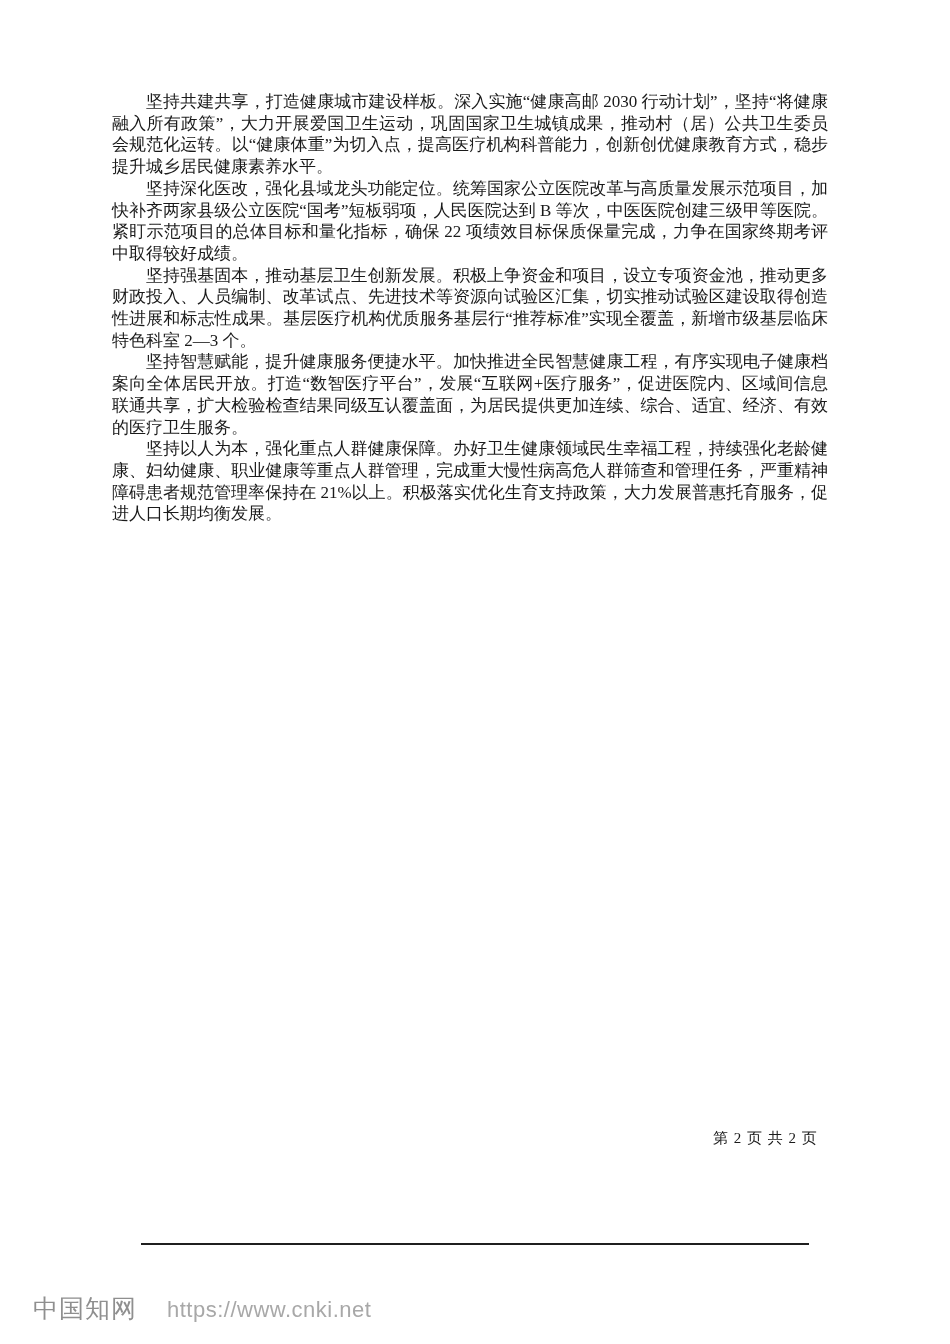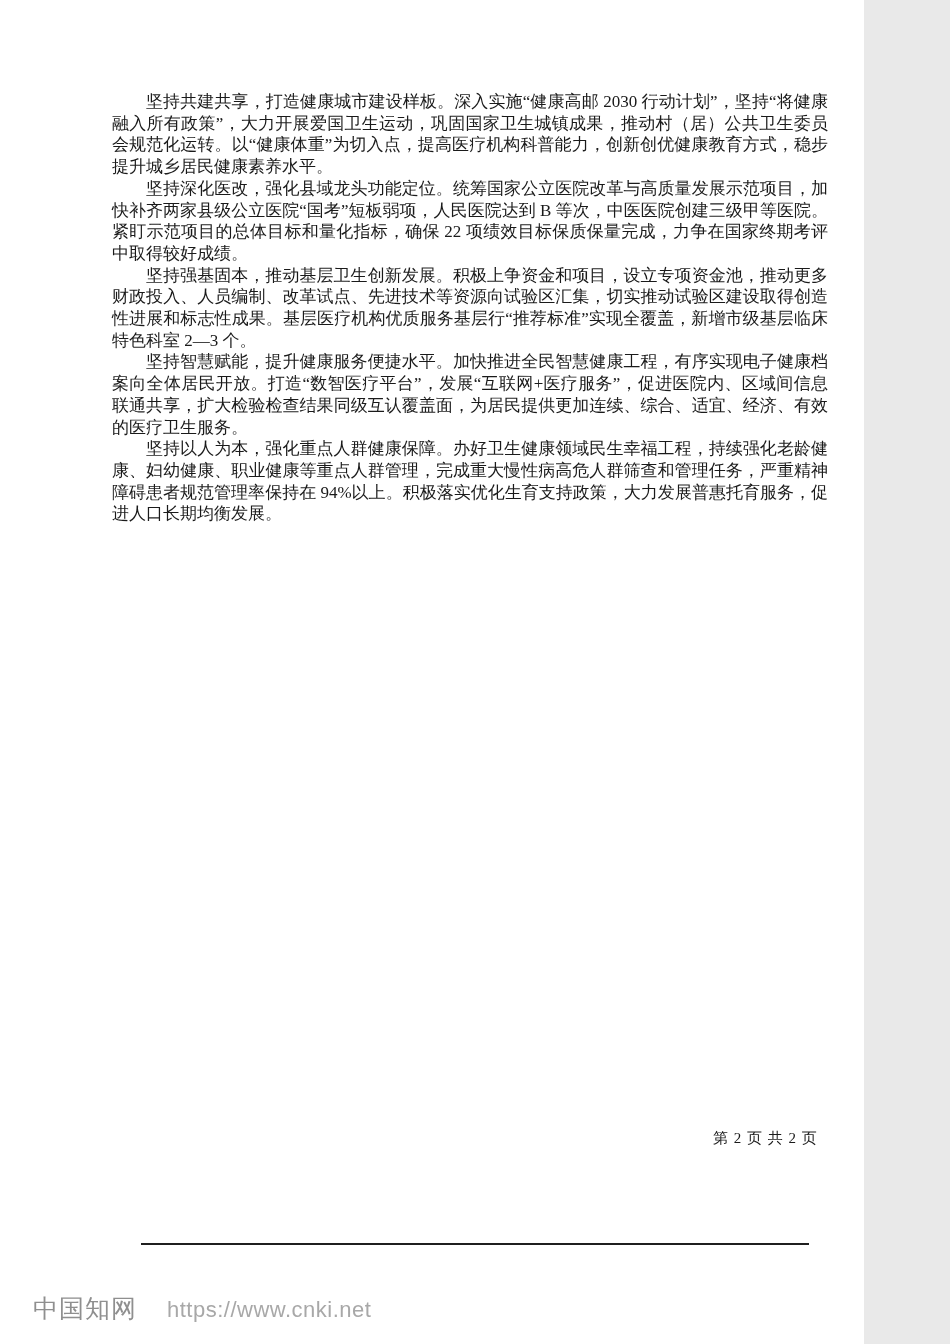--- a/index.html
+++ b/index.html
@@ -5,21 +5,21 @@
   :root{
     --bg:#ffffff;
     --text:#1a1a1a;
     --divider:#1f1f1f;
     --wm-name:#8f8f8f;
     --wm-url:#a8a8a8;
   }
   html,body{margin:0;padding:0;background:#e9e9e9;}
   .page{
     position:relative;
-    width:864px;
+    width:950px;
     height:1344px;
     background:var(--bg);
     overflow:hidden;
     font-family:"Liberation Serif","DejaVu Serif",serif;
   }
   .doc-body{
     position:absolute;
     left:112px;
     top:91px;
     width:716px;
@@ -75,21 +75,21 @@
 </head>
 <body>
 
 <div class="page">
 
   <main class="doc-body">
     <p class="para">坚持共建共享，打造健康城市建设样板。深入实施“健康高邮 2030 行动计划”，坚持“将健康融入所有政策”，大力开展爱国卫生运动，巩固国家卫生城镇成果，推动村（居）公共卫生委员会规范化运转。以“健康体重”为切入点，提高医疗机构科普能力，创新创优健康教育方式，稳步提升城乡居民健康素养水平。</p>
     <p class="para">坚持深化医改，强化县域龙头功能定位。统筹国家公立医院改革与高质量发展示范项目，加快补齐两家县级公立医院“国考”短板弱项，人民医院达到 B 等次，中医医院创建三级甲等医院。紧盯示范项目的总体目标和量化指标，确保 22 项绩效目标保质保量完成，力争在国家终期考评中取得较好成绩。</p>
     <p class="para">坚持强基固本，推动基层卫生创新发展。积极上争资金和项目，设立专项资金池，推动更多财政投入、人员编制、改革试点、先进技术等资源向试验区汇集，切实推动试验区建设取得创造性进展和标志性成果。基层医疗机构优质服务基层行“推荐标准”实现全覆盖，新增市级基层临床特色科室 2—3 个。</p>
     <p class="para">坚持智慧赋能，提升健康服务便捷水平。加快推进全民智慧健康工程，有序实现电子健康档案向全体居民开放。打造“数智医疗平台”，发展“互联网+医疗服务”，促进医院内、区域间信息联通共享，扩大检验检查结果同级互认覆盖面，为居民提供更加连续、综合、适宜、经济、有效的医疗卫生服务。</p>
-    <p class="para">坚持以人为本，强化重点人群健康保障。办好卫生健康领域民生幸福工程，持续强化老龄健康、妇幼健康、职业健康等重点人群管理，完成重大慢性病高危人群筛查和管理任务，严重精神障碍患者规范管理率保持在 94%以上。积极落实优化生育支持政策，大力发展普惠托育服务，促进人口长期均衡发展。</p>
+    <p class="para">坚持以人为本，强化重点人群健康保障。办好卫生健康领域民生幸福工程，持续强化老龄健康、妇幼健康、职业健康等重点人群管理，完成重大慢性病高危人群筛查和管理任务，严重精神障碍患者规范管理率保持在 21%以上。积极落实优化生育支持政策，大力发展普惠托育服务，促进人口长期均衡发展。</p>
   </main>
 
   <div class="page-number">第 2 页 共 2 页</div>
 
   <div class="footer-divider"></div>
 
   <div class="watermark">
     <span class="wm-name">中国知网</span><span class="wm-url">https://www.cnki.net</span>
   </div>
 

